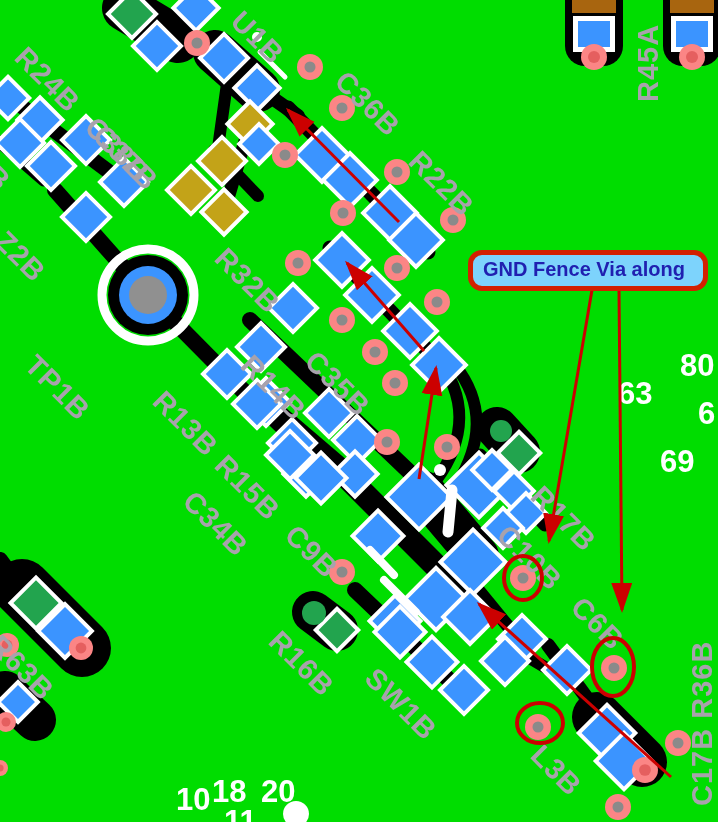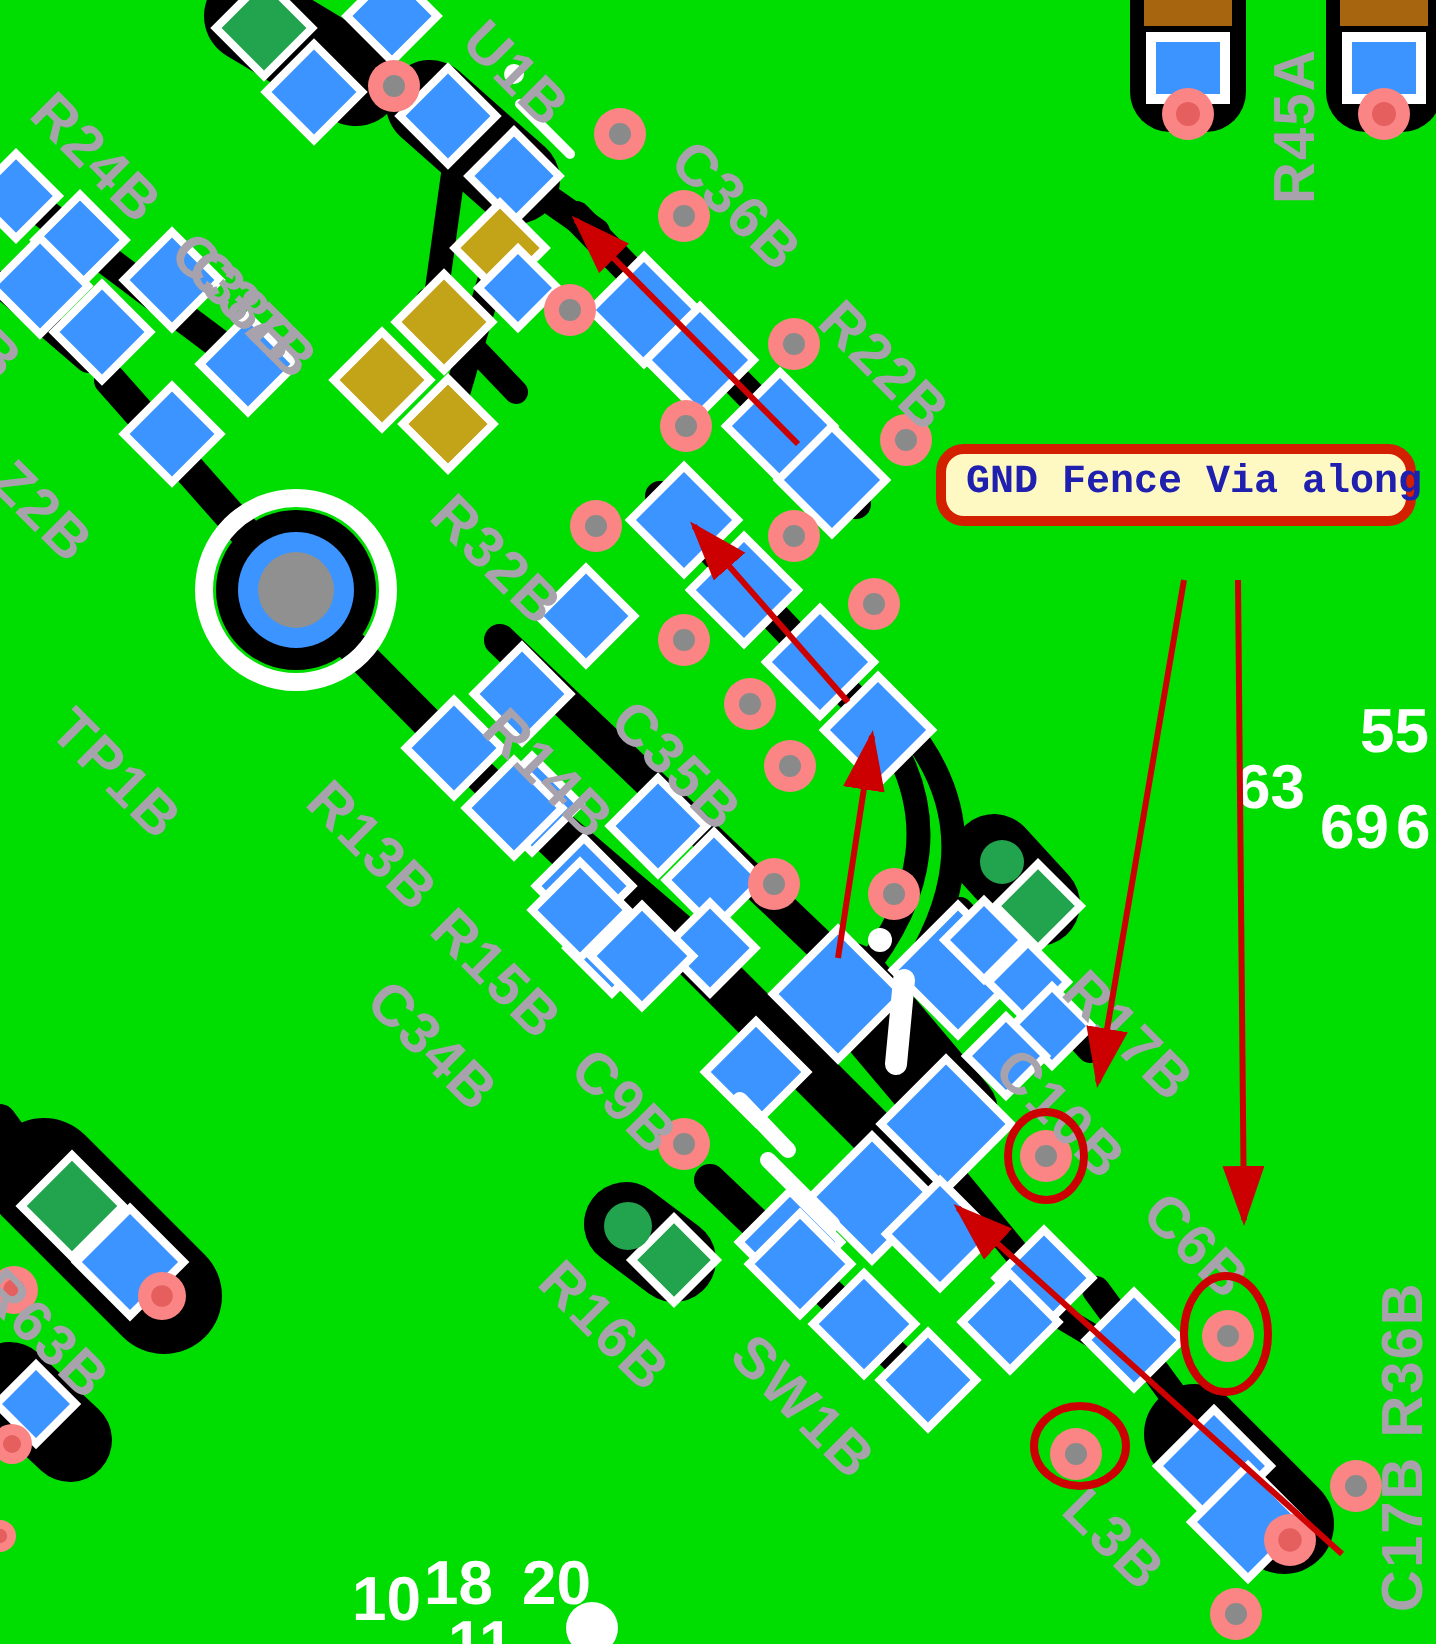--- a/index.html
+++ b/index.html
@@ -5,23 +5,23 @@
   html,body{margin:0;padding:0;background:#222;}
   #board{position:relative;width:718px;height:822px;background:#00DD00;overflow:hidden;
          font-family:"Liberation Sans",sans-serif;}
   #copper,#overlay{position:absolute;left:0;top:0;}
   #copper{z-index:1;}
   .lbl{position:absolute;z-index:2;font-weight:bold;font-size:29px;color:#A8A2AC;
        white-space:nowrap;transform-origin:0 0;letter-spacing:1px;line-height:1;}
   .num{position:absolute;z-index:2;font-weight:bold;font-size:31px;color:#FFFFFF;
        white-space:nowrap;line-height:1;}
   #overlay{z-index:3;}
-  #callout{position:absolute;z-index:4;left:468px;top:222px;width:210px;
-           background:#fef9c3;border:5px solid #D32000;border-radius:14px;
-           padding:3px 10px 5px 10px;font-family:Liberation Mono, monospace;}
+  #callout{position:absolute;z-index:4;left:468px;top:250px;width:210px;
+           background:#7dd3fc;border:5px solid #D32000;border-radius:14px;
+           padding:3px 10px 5px 10px;}
   #callout .cl{color:#2020B0;font-weight:bold;font-size:20px;line-height:23px;white-space:nowrap;}
 </style>
 </head>
 <body>
 
 <div id="board">
 
   <svg id="copper" width="718" height="822">
 
     <g id="gen-traces">
@@ -228,24 +228,24 @@
   <span class="lbl" style="left:284px;top:626px;transform:rotate(45deg)">R16B</span>
   <span class="lbl" style="left:380px;top:663px;transform:rotate(45deg)">SW1B</span>
   <span class="lbl" style="left:546px;top:481px;transform:rotate(45deg)">R17B</span>
   <span class="lbl" style="left:512px;top:520px;transform:rotate(45deg)">C10B</span>
   <span class="lbl" style="left:586px;top:592px;transform:rotate(45deg)">C6B</span>
   <span class="lbl" style="left:546px;top:740px;transform:rotate(45deg)">L3B</span>
   <span class="lbl" style="left:4px;top:630px;transform:rotate(45deg)">R63B</span>
   <span class="lbl" style="left:688px;top:806px;transform:rotate(-90deg)">C17B R36B</span>
   <span class="lbl" style="left:634px;top:102px;transform:rotate(-90deg)">R45A</span>
 
-  <span class="num" style="left:680px;top:350px">55</span>
+  <span class="num" style="left:680px;top:350px">80</span>
   <span class="num" style="left:618px;top:378px">63</span>
   <span class="num" style="left:698px;top:398px">6</span>
-  <span class="num" style="left:660px;top:398px">69</span>
+  <span class="num" style="left:660px;top:446px">69</span>
   <span class="num" style="left:176px;top:784px">10</span>
   <span class="num" style="left:212px;top:776px">18</span>
   <span class="num" style="left:261px;top:776px">20</span>
   <span class="num" style="left:224px;top:806px">11</span>
 
   <svg id="overlay" width="718" height="822">
     <defs>
       <marker id="arr" markerWidth="12" markerHeight="9" refX="9" refY="3.5" orient="auto" markerUnits="strokeWidth">
         <path d="M0,0 L10,3.5 L0,7 z" fill="#CC0000"></path>
       </marker>

